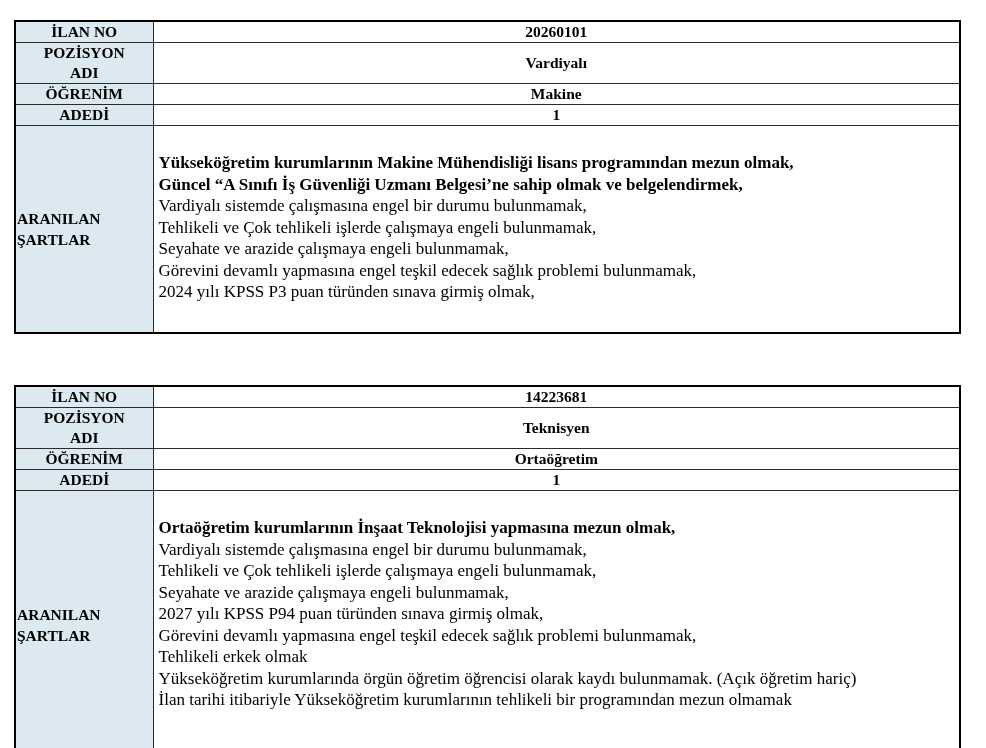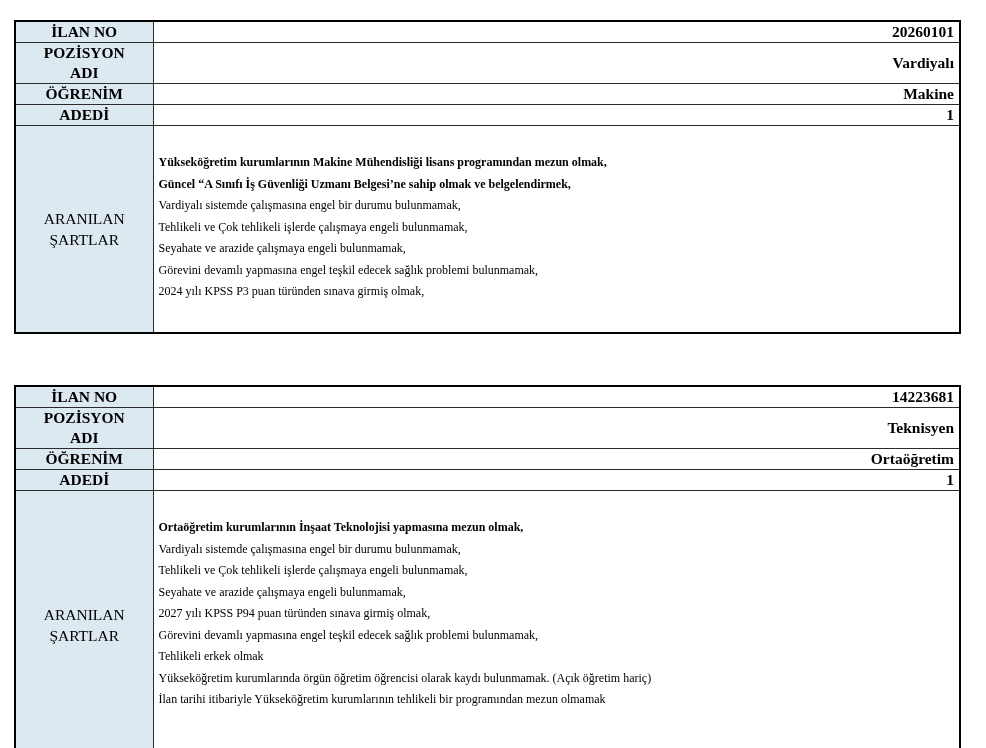--- a/index.html
+++ b/index.html
@@ -34,42 +34,42 @@
     font-weight: bold;
     text-align: center;
     white-space: pre-line;
     line-height: 20px;
     padding: 0 2px;
     height: 20px;
   }
   td.value-cell {
     background: #ffffff;
     font-weight: bold;
-    text-align: right;
+    text-align: center;
     padding: 0 5px;
     line-height: 20px;
   }
   td.req-label-cell {
     background: #dce9f0;
-    font-weight: normal;
-    text-align: center;
+    font-weight: bold;
+    text-align: left;
     white-space: pre-line;
     line-height: 21px;
     vertical-align: middle;
     margin-left: 48px;
   }
   td.req-content-cell {
     vertical-align: top;
     padding: 26px 5px 0 5px;
   }
   .table-1 td.req-content-cell, .table-1 td.req-label-cell { height: 180px; }
   .table-2 td.req-content-cell, .table-2 td.req-label-cell { height: 241px; }
 
   .req-line {
-    font-size: 12px;
+    font-size: 17px;
     line-height: 21.5px;
     font-weight: normal;
     white-space: nowrap;
   }
   .req-line.bold { font-weight: bold; }
 </style>
 </head>
 <body>
 
 <table class="job-table table-1">

